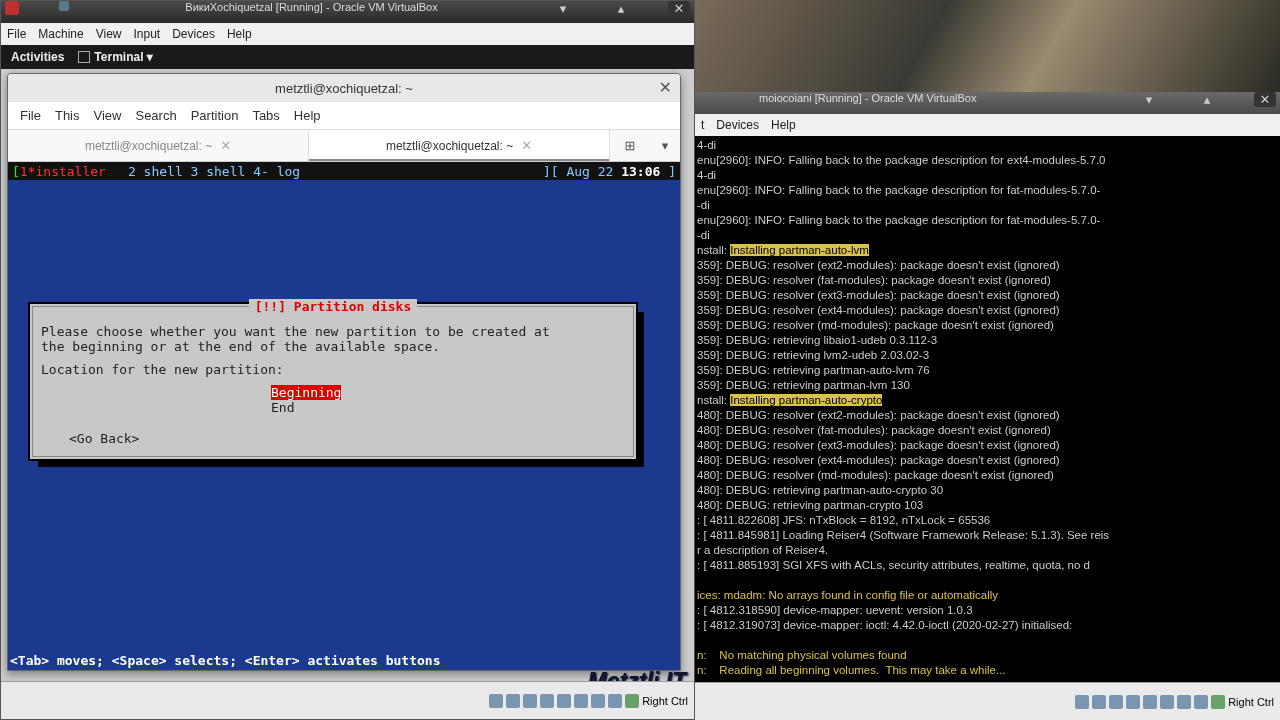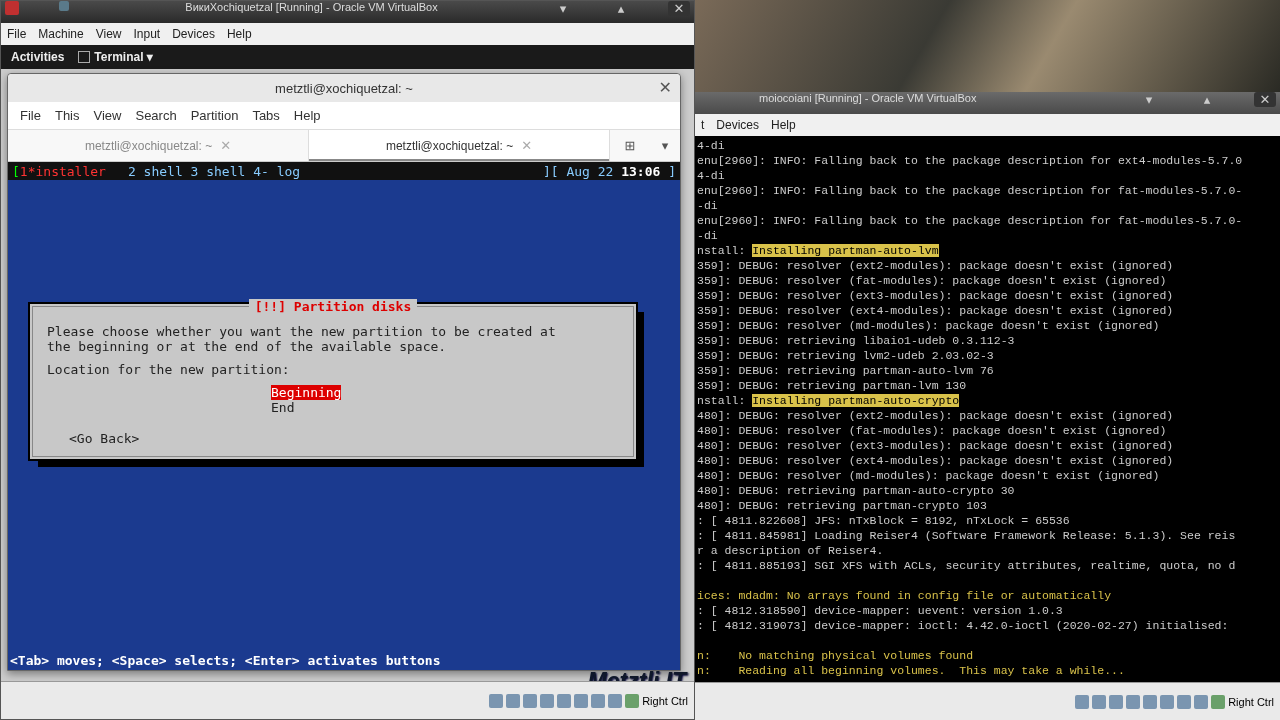--- a/index.html
+++ b/index.html
@@ -173,21 +173,21 @@
   text-align:center;
   margin-top:-16px;
   margin-bottom:10px;
 }
 .dialog-title span{
   background:#c8c8c8;
   color:#d00;
   padding:0 6px;
   font-weight:bold;
 }
-.dialog-text { margin: 8px 8px; white-space: pre-wrap; }
+.dialog-text { margin: 8px 2px; white-space: pre-wrap; }
 .opt { margin-left: 232px; }
 .opt.sel { background:#d00; color:#fff; display:inline-block;}
 .goback { margin-left: 30px; margin-top:16px;}
 .shadow-r{ position:absolute; right:-8px; top:8px; width:8px; height:100%; background:#000;}
 .shadow-b{ position:absolute; left:8px; bottom:-8px; width:100%; height:8px; background:#000;}
 .hint{
   position:absolute; left:2px; bottom:2px;
   color:#fff;
   font-family: monospace;
   font-size: 13px;
@@ -211,21 +211,21 @@
 }
 .bgphoto{
   height: 92px;
   background: linear-gradient(120deg,#7a6a58,#3a3a34 40%,#9a8a70 60%,#2a2a24);
 }
 .vm-right .titlebar { background: linear-gradient(#6a6a6a,#4a4a4a); font-size:11px;}
 .vm-right .titlebar .title{ text-align:left; padding-left:60px;}
 .rconsole{
   background:#000;
   color:#ccc;
-  font-family: Liberation Mono, monospace;
+  font-family: Liberation Sans, sans-serif;
   font-size: 11.5px;
   line-height: 15px;
   padding:2px;
   height: 560px;
   overflow:hidden;
   white-space: pre;
 }
 .rconsole .y { color:#d9c24a;}
 .rconsole .hl{ background:#d9c24a; color:#000;}
 

